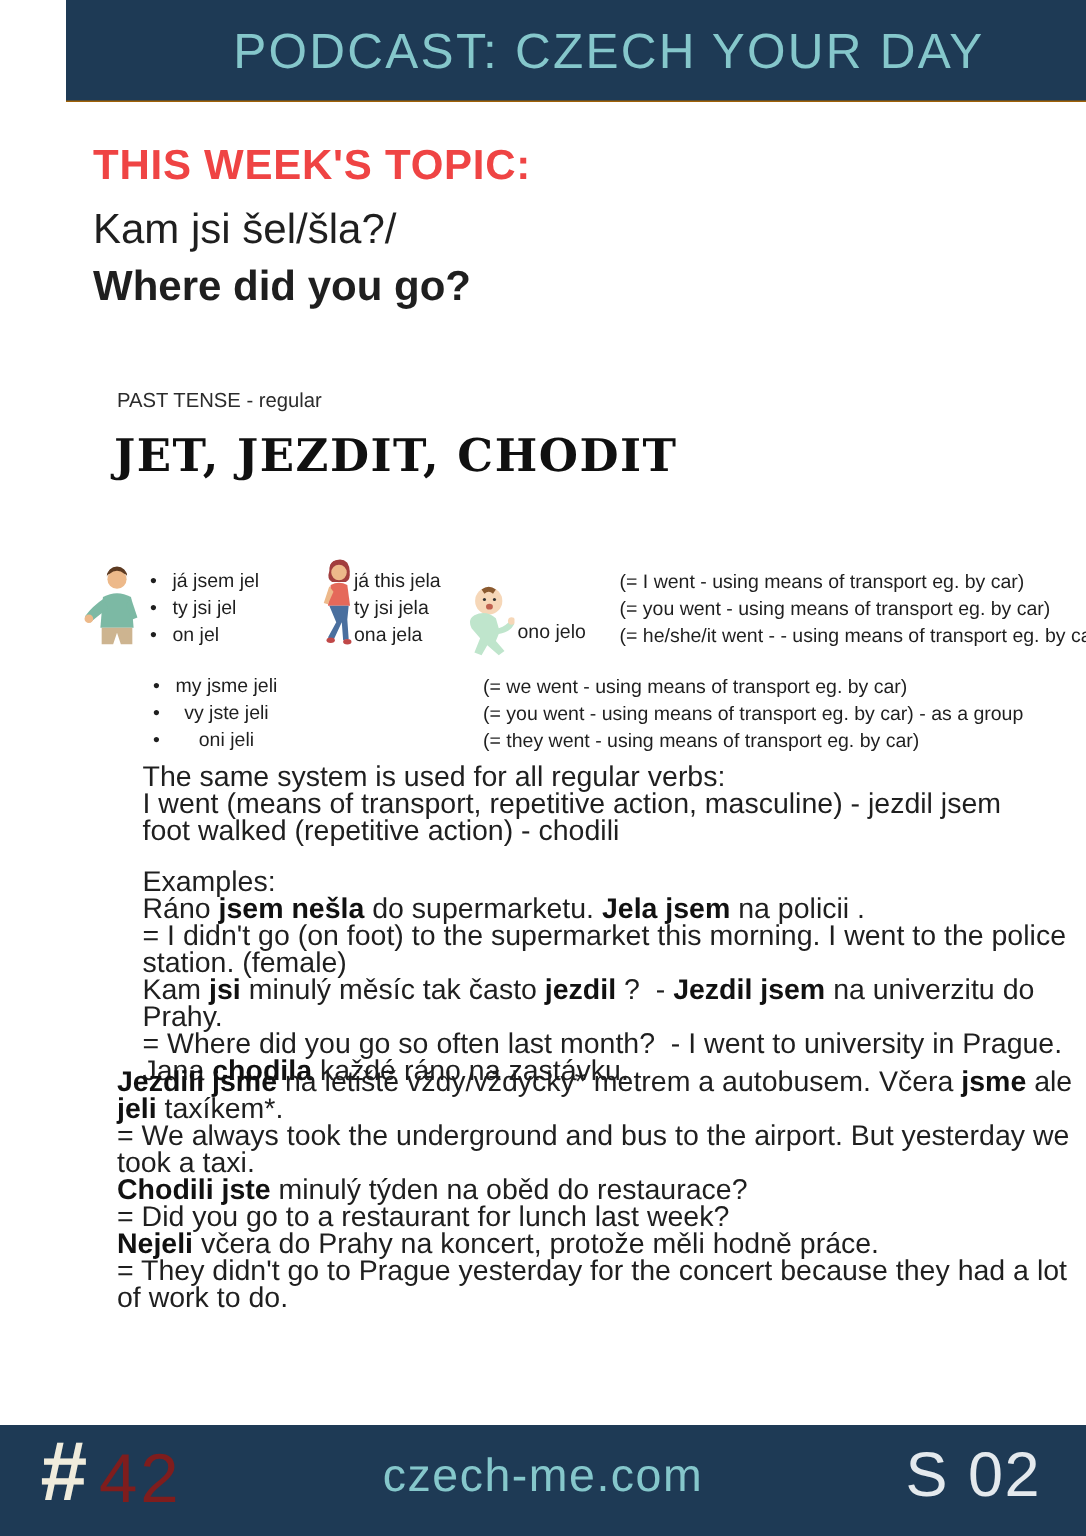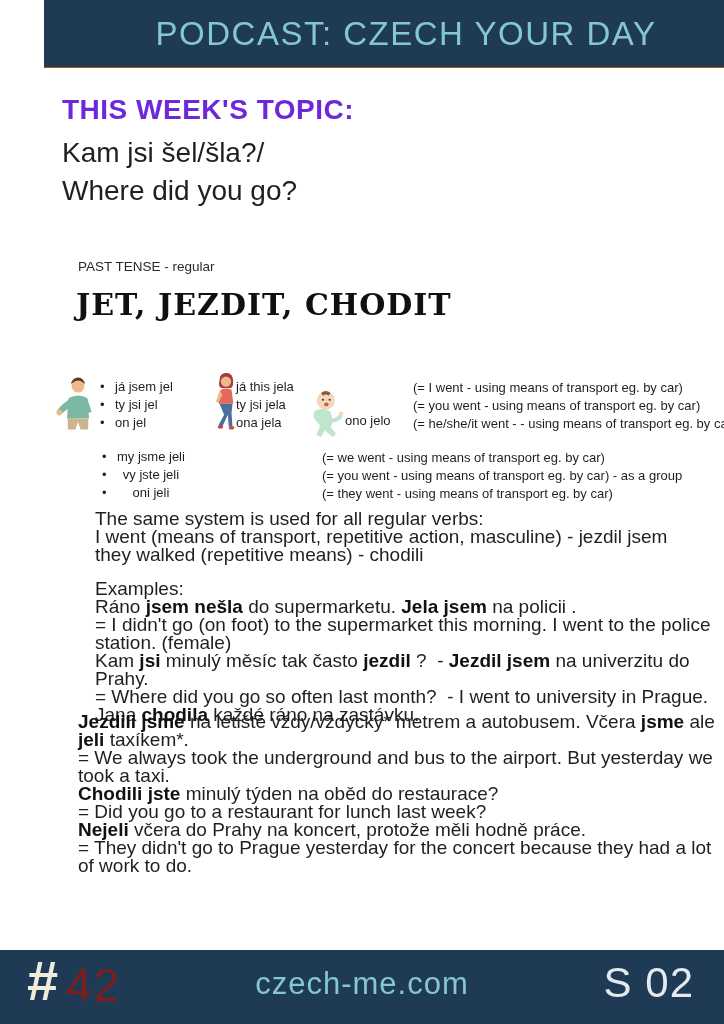--- a/index.html
+++ b/index.html
@@ -50,30 +50,30 @@
     letter-spacing: 1px;
   }
   .season {
     position: absolute; right: 30px; top: 962px;
     font-size: 42px; font-weight: 400; color: #e4e9ed; line-height: 1;
     letter-spacing: 1px;
   }
   
   .topic-label {
     position: absolute; left: 62px; top: 94px;
-    font-size: 28px; font-weight: 800; color: #6d28d9;
+    font-size: 28px; font-weight: 800; color: #ef4444;
     letter-spacing: .5px;
   }
   .topic-czech {
     position: absolute; left: 62px; top: 137px;
     font-size: 28px; font-weight: 400; color: #1f1f1f;
   }
   .topic-english {
     position: absolute; left: 62px; top: 175px;
-    font-size: 28px; font-weight: 400; color: #1f1f1f;
+    font-size: 28px; font-weight: 700; color: #1f1f1f;
   }
   .tense-label {
     position: absolute; left: 78px; top: 259px;
     font-size: 13.5px; color: #2b2b2b;
   }
   .verbs-title {
     position: absolute; left: 76px; top: 287px;
     font-family: "DejaVu Serif", serif;
     font-size: 30px; font-weight: 700; color: #101010;
     letter-spacing: 1px;
@@ -190,21 +190,21 @@
   </ul>
   <ul class="plain conj-trans2">
     <li>(= we went - using means of transport eg. by car)</li>
     <li>(= you went - using means of transport eg. by car) - as a group</li>
     <li>(= they went - using means of transport eg. by car)</li>
   </ul>
 
   <div class="explanation">
     <div class="tline">The same system is used for all regular verbs:</div>
     <div class="tline">I went (means of transport, repetitive action, masculine) - jezdil jsem</div>
-    <div class="tline">they walked (repetitive means) - chodili</div>
+    <div class="tline">foot walked (repetitive action) - chodili</div>
   </div>
 
   <div class="examples1">
     <div class="tline">Examples:</div>
     <div class="tline">Ráno <b>jsem nešla</b> do supermarketu. <b>Jela jsem</b> na policii .</div>
     <div class="tline">= I didn't go (on foot) to the supermarket this morning. I went to the police station. (female)</div>
     <div class="tline">Kam <b>jsi</b> minulý měsíc tak často <b>jezdil</b> ?  - <b>Jezdil jsem</b> na univerzitu do Prahy.</div>
     <div class="tline">= Where did you go so often last month?  - I went to university in Prague.</div>
     <div class="tline">Jana <b>chodila</b> každé ráno na zastávku.</div>
   </div>

